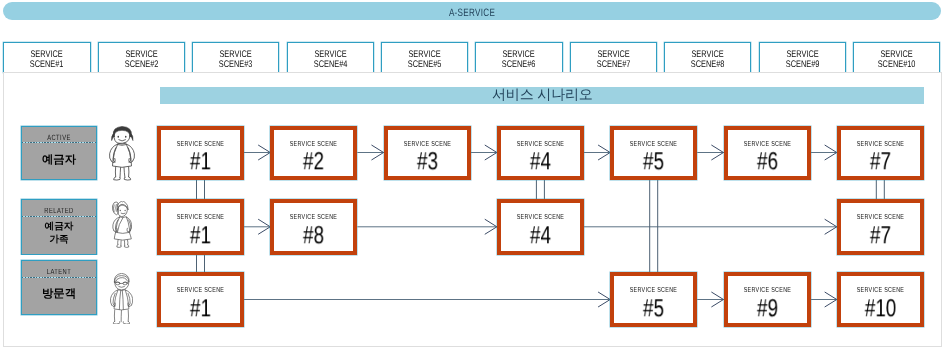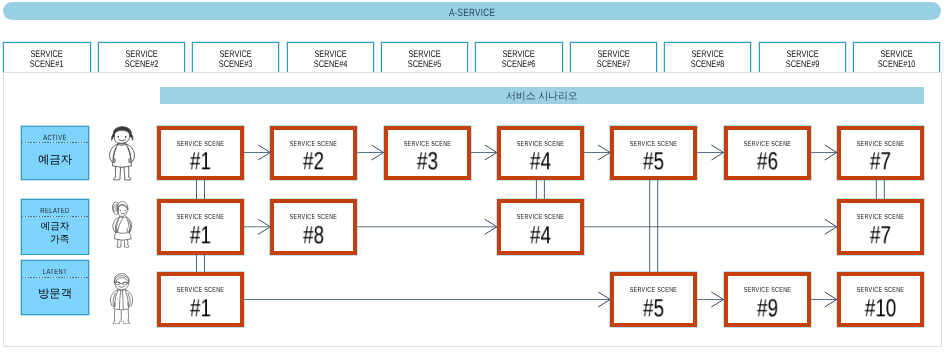--- a/index.html
+++ b/index.html
@@ -11,27 +11,27 @@
 .topbar .t{position:absolute;left:0;top:5.5px;right:0;text-align:center;
   font-size:8.1px;color:#1d3d55;letter-spacing:.3px;transform:scaleY(1.32);}
 .chips{position:absolute;left:0;top:42px;width:946px;height:33px;}
 .chip{position:absolute;top:0;height:31.4px;border:1px solid #2f9ec2;background:#fff;box-sizing:border-box;box-shadow:0 0 0 0.4px rgba(47,158,194,.55);}
 .chip span{position:absolute;left:0;right:0;text-align:center;font-size:7.4px;color:#111;display:block;transform:scaleY(1.3);}
 .chip span.l1{top:5.6px;}
 .chip span.l2{top:15.6px;}
 .panel{position:absolute;left:3px;top:72px;width:939px;height:275px;border:1px solid #dedede;background:#fff;box-sizing:border-box;}
 .secbar{position:absolute;height:17px;background:#9dd2e1;display:flex;align-items:center;justify-content:center;}
 .secbar span{font-size:9.8px;color:#1d3d55;letter-spacing:0;}
-#svc-scn-label{font-size:10px;letter-spacing:-.15px;}
-.custbox{position:absolute;left:21px;width:68px;border:1px solid #2f9ec2;background:#7dd3fc;box-sizing:border-box;box-shadow:0 0 0 0.5px rgba(47,158,194,.62);padding-left:28px;}
+#svc-scn-label{font-size:14px;letter-spacing:-.15px;}
+.custbox{position:absolute;left:21px;width:76px;border:1px solid #2f9ec2;background:#a3a3a3;box-sizing:border-box;box-shadow:0 0 0 0.5px rgba(47,158,194,.62);padding-left:28px;}
 .custbox .en{position:absolute;left:0;right:0;top:9px;text-align:center;font-size:5.8px;color:#1a1a1a;letter-spacing:.45px;transform:scaleY(1.33);}
 .custbox .dash{position:absolute;left:0;right:0;top:15.5px;height:1px;
   background:repeating-linear-gradient(to right,#3f6d80 0 1.4px,#a9dfee 1.4px 2.8px);}
 .custbox .ko{position:absolute;left:0;right:0;top:15px;bottom:1px;display:flex;flex-direction:column;
-  align-items:center;justify-content:center;text-align:right;font-size:11.4px;font-weight:normal;color:#000;line-height:1.1;white-space:pre-line;}
+  align-items:center;justify-content:center;text-align:center;font-size:11.4px;font-weight:bold;color:#000;line-height:1.1;white-space:pre-line;}
 .custbox.two .ko{font-size:9.6px;line-height:1.35;top:16px;}
 .sbox{position:absolute;border:4px solid #c2410c;background:#fff;box-sizing:border-box;box-shadow:0 0 0 0.5px rgba(47,158,194,.62);}
 .sbox .lbl{position:absolute;left:0;right:0;top:12.3px;text-align:center;font-size:5.4px;color:#141414;letter-spacing:.3px;transform:scaleY(1.35);}
 .sbox .num{position:absolute;left:0;right:0;top:18.6px;text-align:center;font-size:22px;color:#000;transform:scale(.86,1.13);}
 svg.figure{position:absolute;}
 svg.flow{position:absolute;left:0;top:0;width:946px;height:352px;overflow:visible;}
 </style>
 </head>
 <body>
 

